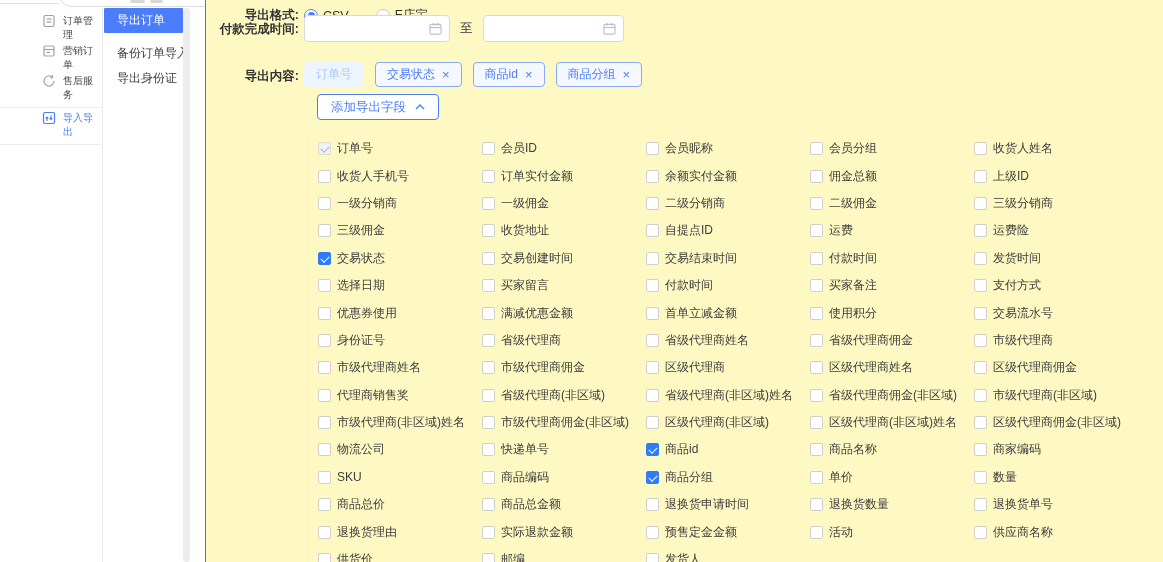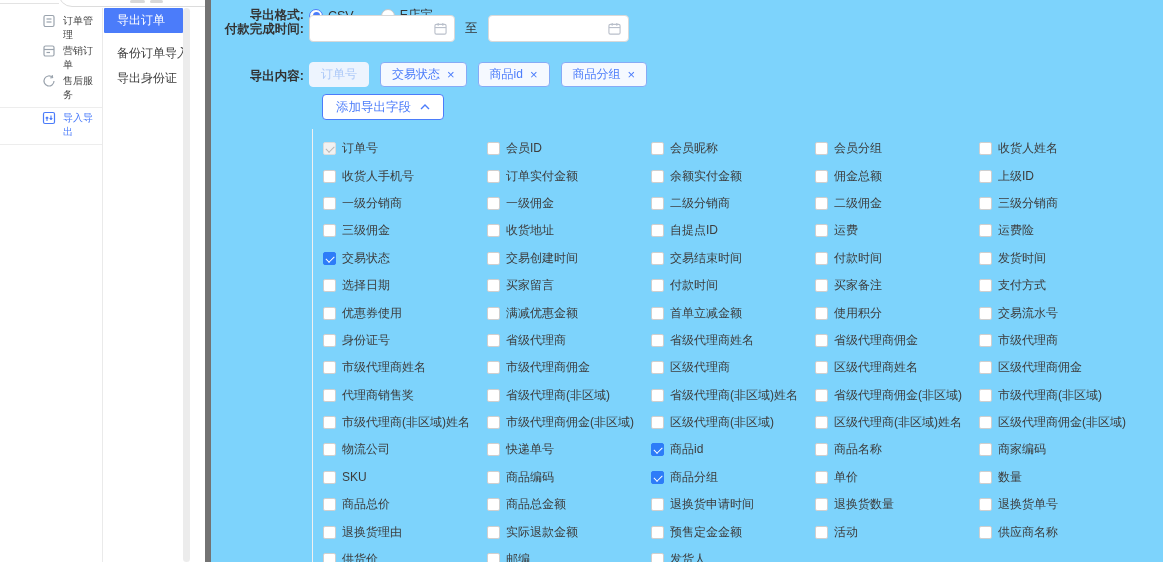--- a/index.html
+++ b/index.html
@@ -28,21 +28,21 @@
 
   
   .submenu { position:absolute; left:104px; top:8px; width:79px; bottom:0; background:#fff; }
   .sub-item { height:25px; line-height:25px; padding-left:13px; font-size:12px; color:#3c3c3c;
               cursor:pointer; white-space:nowrap; }
   .sub-item.active { background:var(--accent); color:#fff; border-radius:1px; margin-bottom:8px; }
   .scroll-strip { position:absolute; left:183px; top:8px; bottom:0; width:7px;
                   background:#ececec; border-radius:4px; }
 
   
-  .main { position:absolute; left:205px; top:0; right:0; bottom:0; border-left:6px solid #737373; background:#7dd3fc; }
+  .main { position:absolute; left:205px; top:0; right:0; bottom:0; border-left:1px solid #737373; background:#fef9c3; }
   .form-label { position:absolute; left:0; width:93px; text-align:right; font-size:12.5px;
                 font-weight:700; color:#333; }
   .row-format { position:absolute; top:7px; left:0; right:0; height:20px; }
   .row-format .controls { position:absolute; left:98px; top:0; display:flex; align-items:center; }
   .radio-opt { display:flex; align-items:center; gap:5px; font-size:12.5px; color:#333; cursor:pointer; }
   .radio-opt + .radio-opt { margin-left:27px; }
   .radio { width:14px; height:14px; border-radius:50%; border:1px solid #c7c7c7; background:#fff; position:relative; flex:none; }
   .radio.selected { border-color:var(--accent); }
   .radio.selected::after { content:""; position:absolute; inset:2.5px; border-radius:50%; background:var(--accent); }
 

